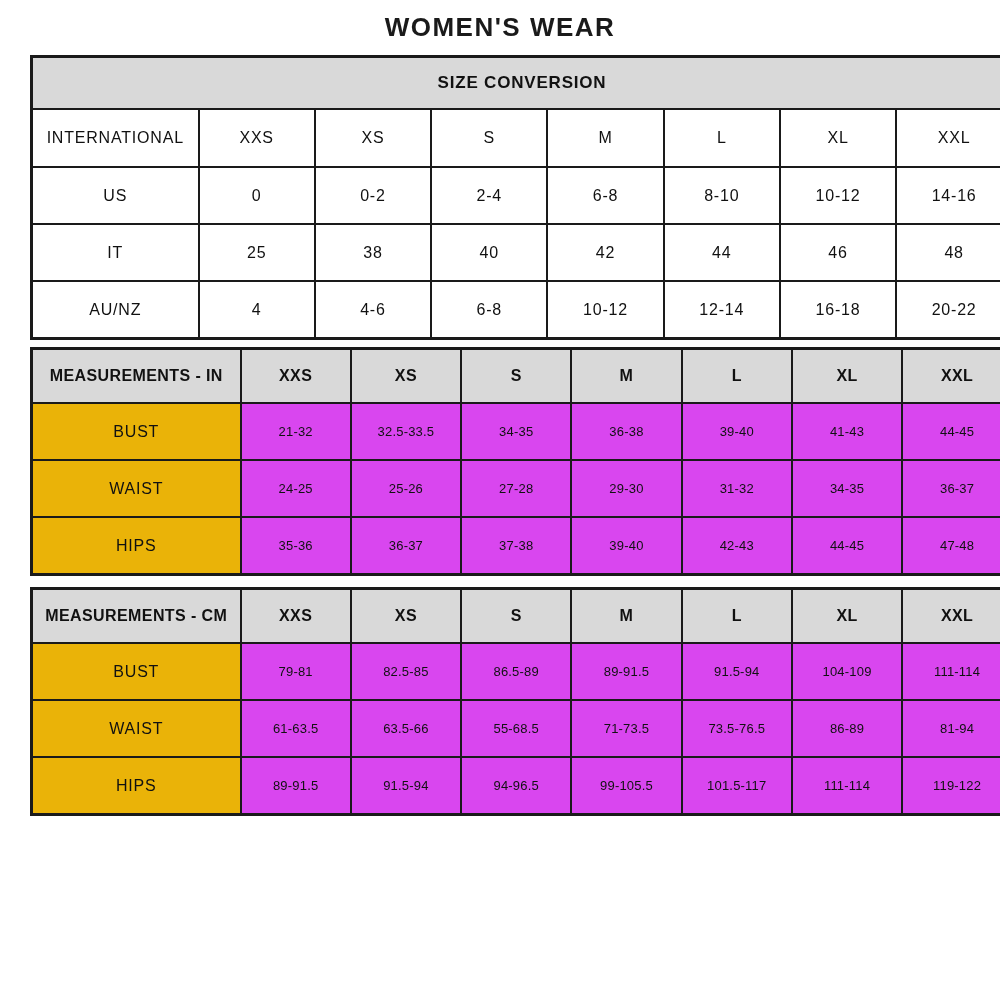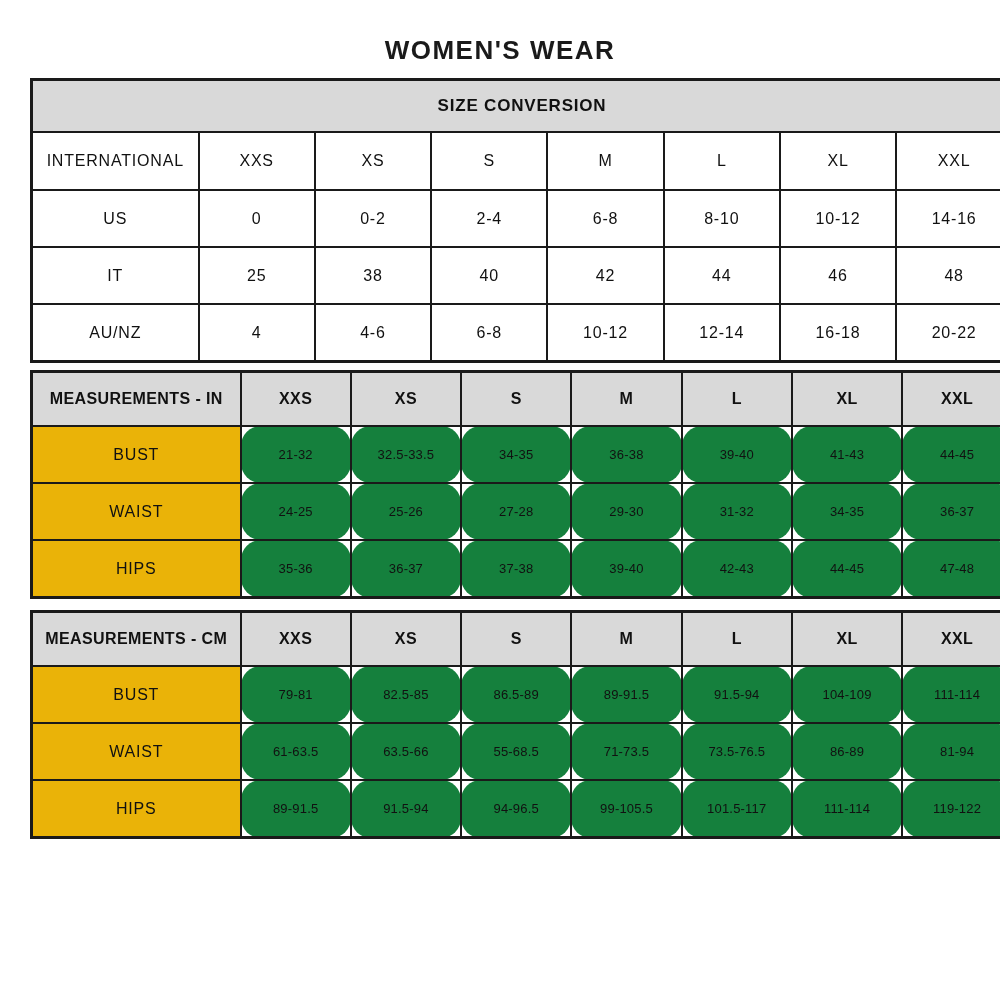--- a/index.html
+++ b/index.html
@@ -5,22 +5,22 @@
   html, body {
     margin: 0;
     padding: 0;
     background: #ffffff;
     width: 1000px;
     font-family: "Liberation Sans", sans-serif;
     color: #111111;
   }
   .page {
     width: 940px;
-    margin: 17px auto;
-    padding-top: 12px;
+    margin: 0 auto;
+    padding-top: 6px;
   }
   .page-title {
     text-align: center;
     font-size: 26px;
     font-weight: 700;
     letter-spacing: 1.5px;
     margin: 6px 0 12px 0;
     color: #1a1a1a;
   }
   table.t {
@@ -73,22 +73,21 @@
     font-size: 16px;
     font-weight: 400;
     letter-spacing: 0.8px;
     background: #eab308;
   }
   .m-val {
     height: 55px;
     font-size: 13px;
     font-weight: 400;
     letter-spacing: 0.2px;
-    background: #15803d;
-    border-radius: 20px;
+    background: #d946ef;
   }
   .t1 { margin-bottom: 7px; }
   .t2 { margin-bottom: 11px; }
 </style>
 </head>
 <body>
 
 <div class="page">
 
   <h1 class="page-title">WOMEN'S WEAR</h1>

